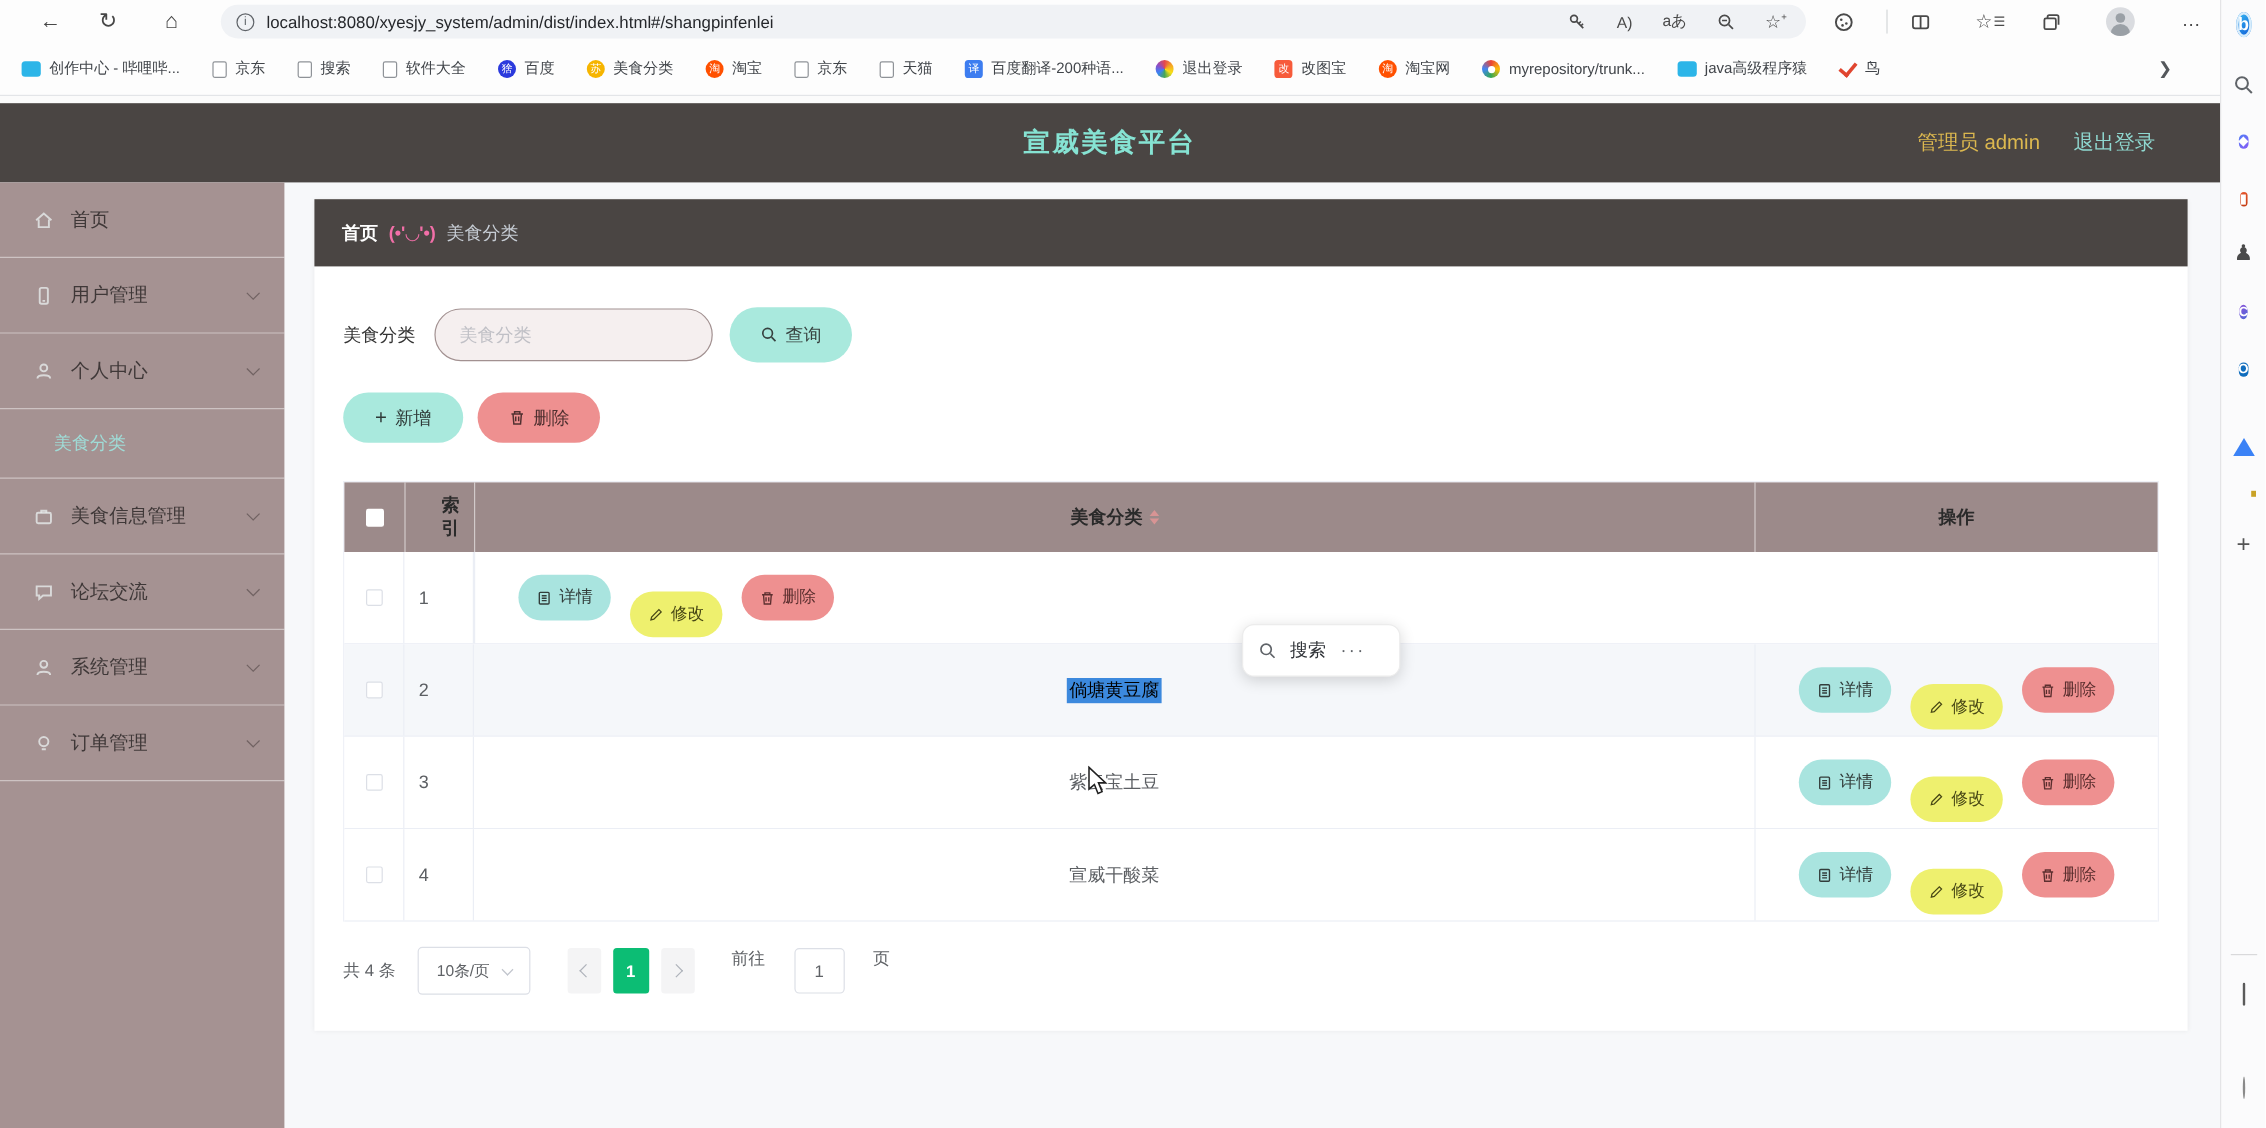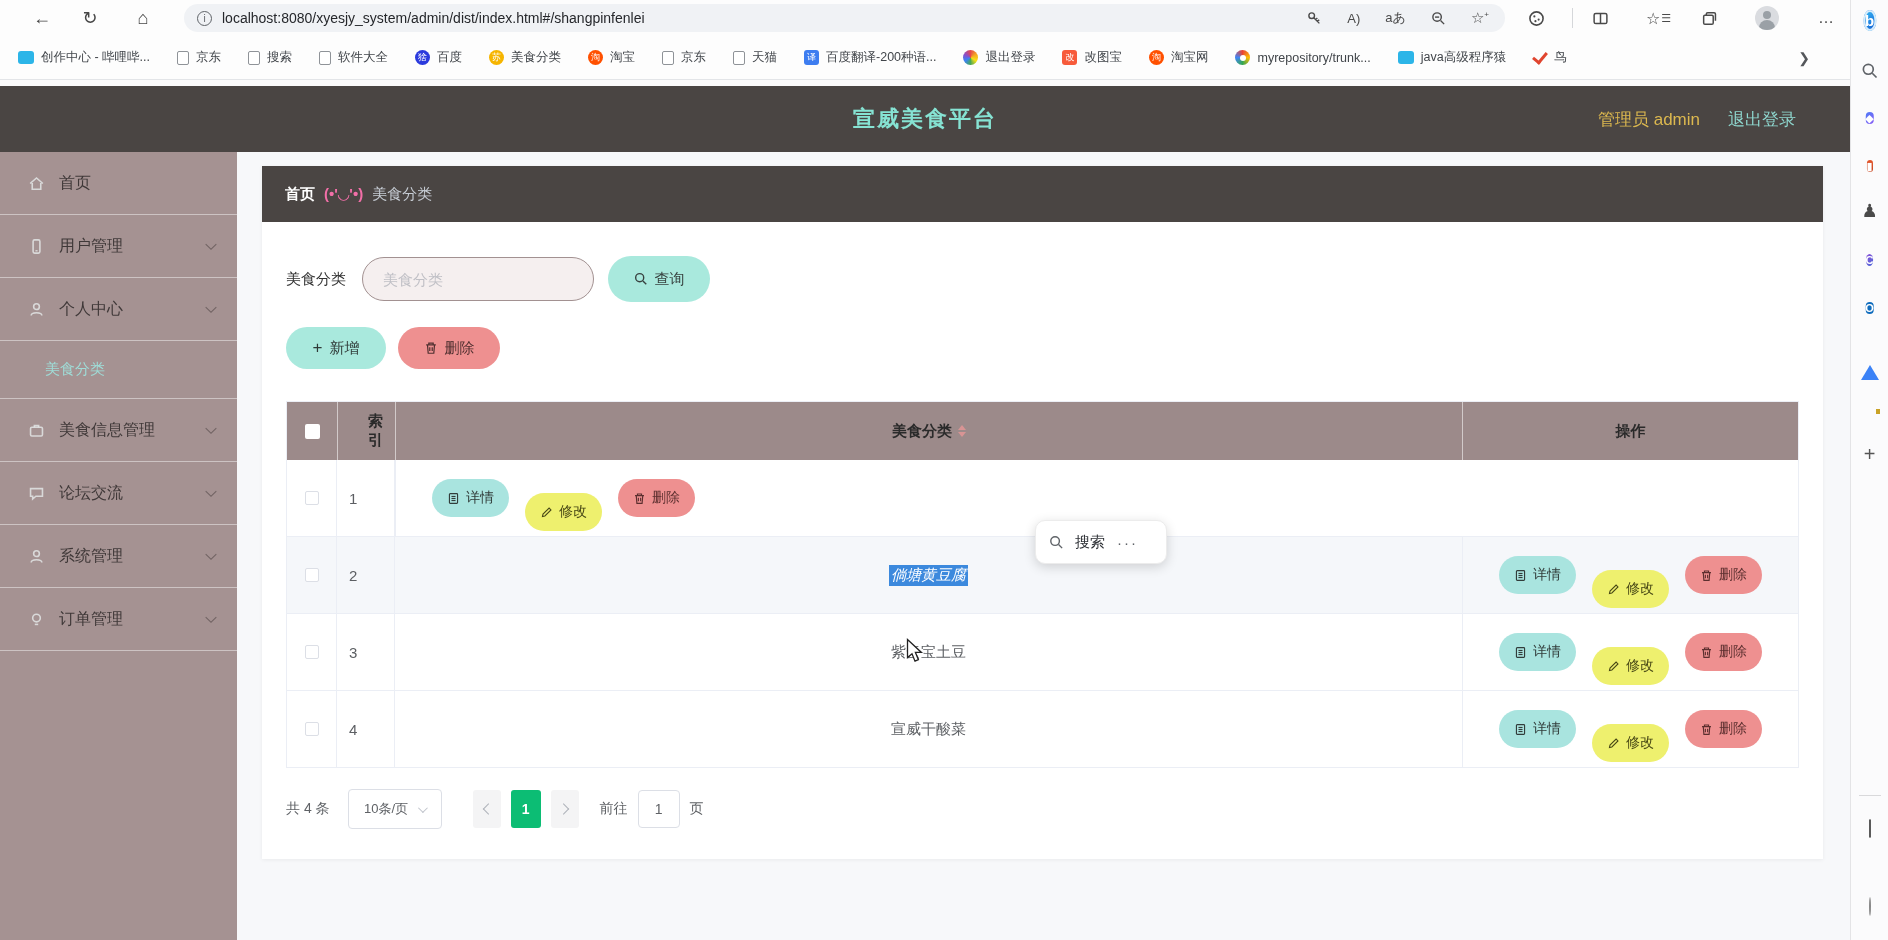--- a/index.html
+++ b/index.html
@@ -107,41 +107,41 @@
   .caret-up { border-bottom:5px solid #d89494; }
   .caret-dn { border-top:5px solid #d89494; }
   .trow { display:flex; align-items:center; height:77px; border-bottom:1px solid #ebeef5;
     font-size:15px; color:#5c5f63; background:#fff; }
   .trow.hovered { background:#f5f7fa; }
   .td { display:flex; align-items:center; height:100%; }
   .td.col-check { justify-content:center; border-right:1px solid #ebeef5; }
   .td.col-index { padding-left:12px; border-right:1px solid #ebeef5; }
   .td.col-name { justify-content:center; }
   .td.col-ops { justify-content:center; gap:16px; border-left:1px solid #ebeef5; }
-  .sel-text { background:#3c89dd; color:#ffffff; padding:1px 2px;font-style:italic; }
+  .sel-text { background:#3c89dd; color:#000000; padding:1px 2px; }
   .pill-btn { height:38px; border-radius:19px; padding:0 15px; font-size:14px; gap:6px; }
   .pb-detail { background:#a9e4df; color:#323d3b; }
   .pb-edit { background:#eef06e; color:#474715;margin-top:28px; }
   .pb-delete { background:#ee9090; color:#5c2f2f; }
 
   
   .pagination { margin-top:21px; display:flex; align-items:center; font-size:14px; color:#5f6266; }
   .pg-total { margin-right:18px; }
   .pg-size { width:94px; height:40px; border:1px solid #dcdfe6; border-radius:4px; background:#fff;
     display:flex; align-items:center; justify-content:center; gap:10px; font-size:13px; cursor:pointer; margin-right:26px; }
   .pg-size .dd { width:7px; height:7px; border-right:1.4px solid #c0c4cc; border-bottom:1.4px solid #c0c4cc;
     transform:rotate(45deg) translateY(-2px); }
   .pg-nav { width:28px; height:38px; background:#f4f4f5; border-radius:3px; display:flex; align-items:center;
     justify-content:center; margin:0 5px; cursor:pointer; }
   .pg-nav span { width:8px; height:8px; border-left:1.6px solid #aeb2ba; border-bottom:1.6px solid #aeb2ba; }
   .pg-nav .lt { transform:rotate(45deg) translate(1px,-1px); }
   .pg-nav .gt { transform:rotate(-135deg) translate(1px,-1px); }
   .pg-cur { width:30px; height:38px; background:#0cbd74; color:#fff; border-radius:3px; font-weight:bold;
     display:flex; align-items:center; justify-content:center; margin:0 5px; cursor:pointer; }
-  .pg-goto { margin-left:16px; display:flex; align-items:center; gap:10px; }
+  .pg-goto { margin-left:26px; display:flex; gap:24px; }
   .pg-input { width:42px; height:38px; border:1px solid #dcdfe6; border-radius:4px; text-align:center;
     font-size:14px; color:#5f6266; outline:none; }
 
   
   .search-popup { position:absolute; left:1035px; top:440px; width:132px; height:44px; background:#fff;
     border:1px solid #ececec; border-radius:10px; box-shadow:0 3px 12px rgba(0,0,0,.16);
     display:flex; align-items:center; padding:0 13px; gap:11px; z-index:6; cursor:pointer; }
   .sp-label { font-size:15px; color:#2f3237; }
   .sp-more { color:#5f6368; font-size:15px; letter-spacing:2px; margin-left:1px; }
 

